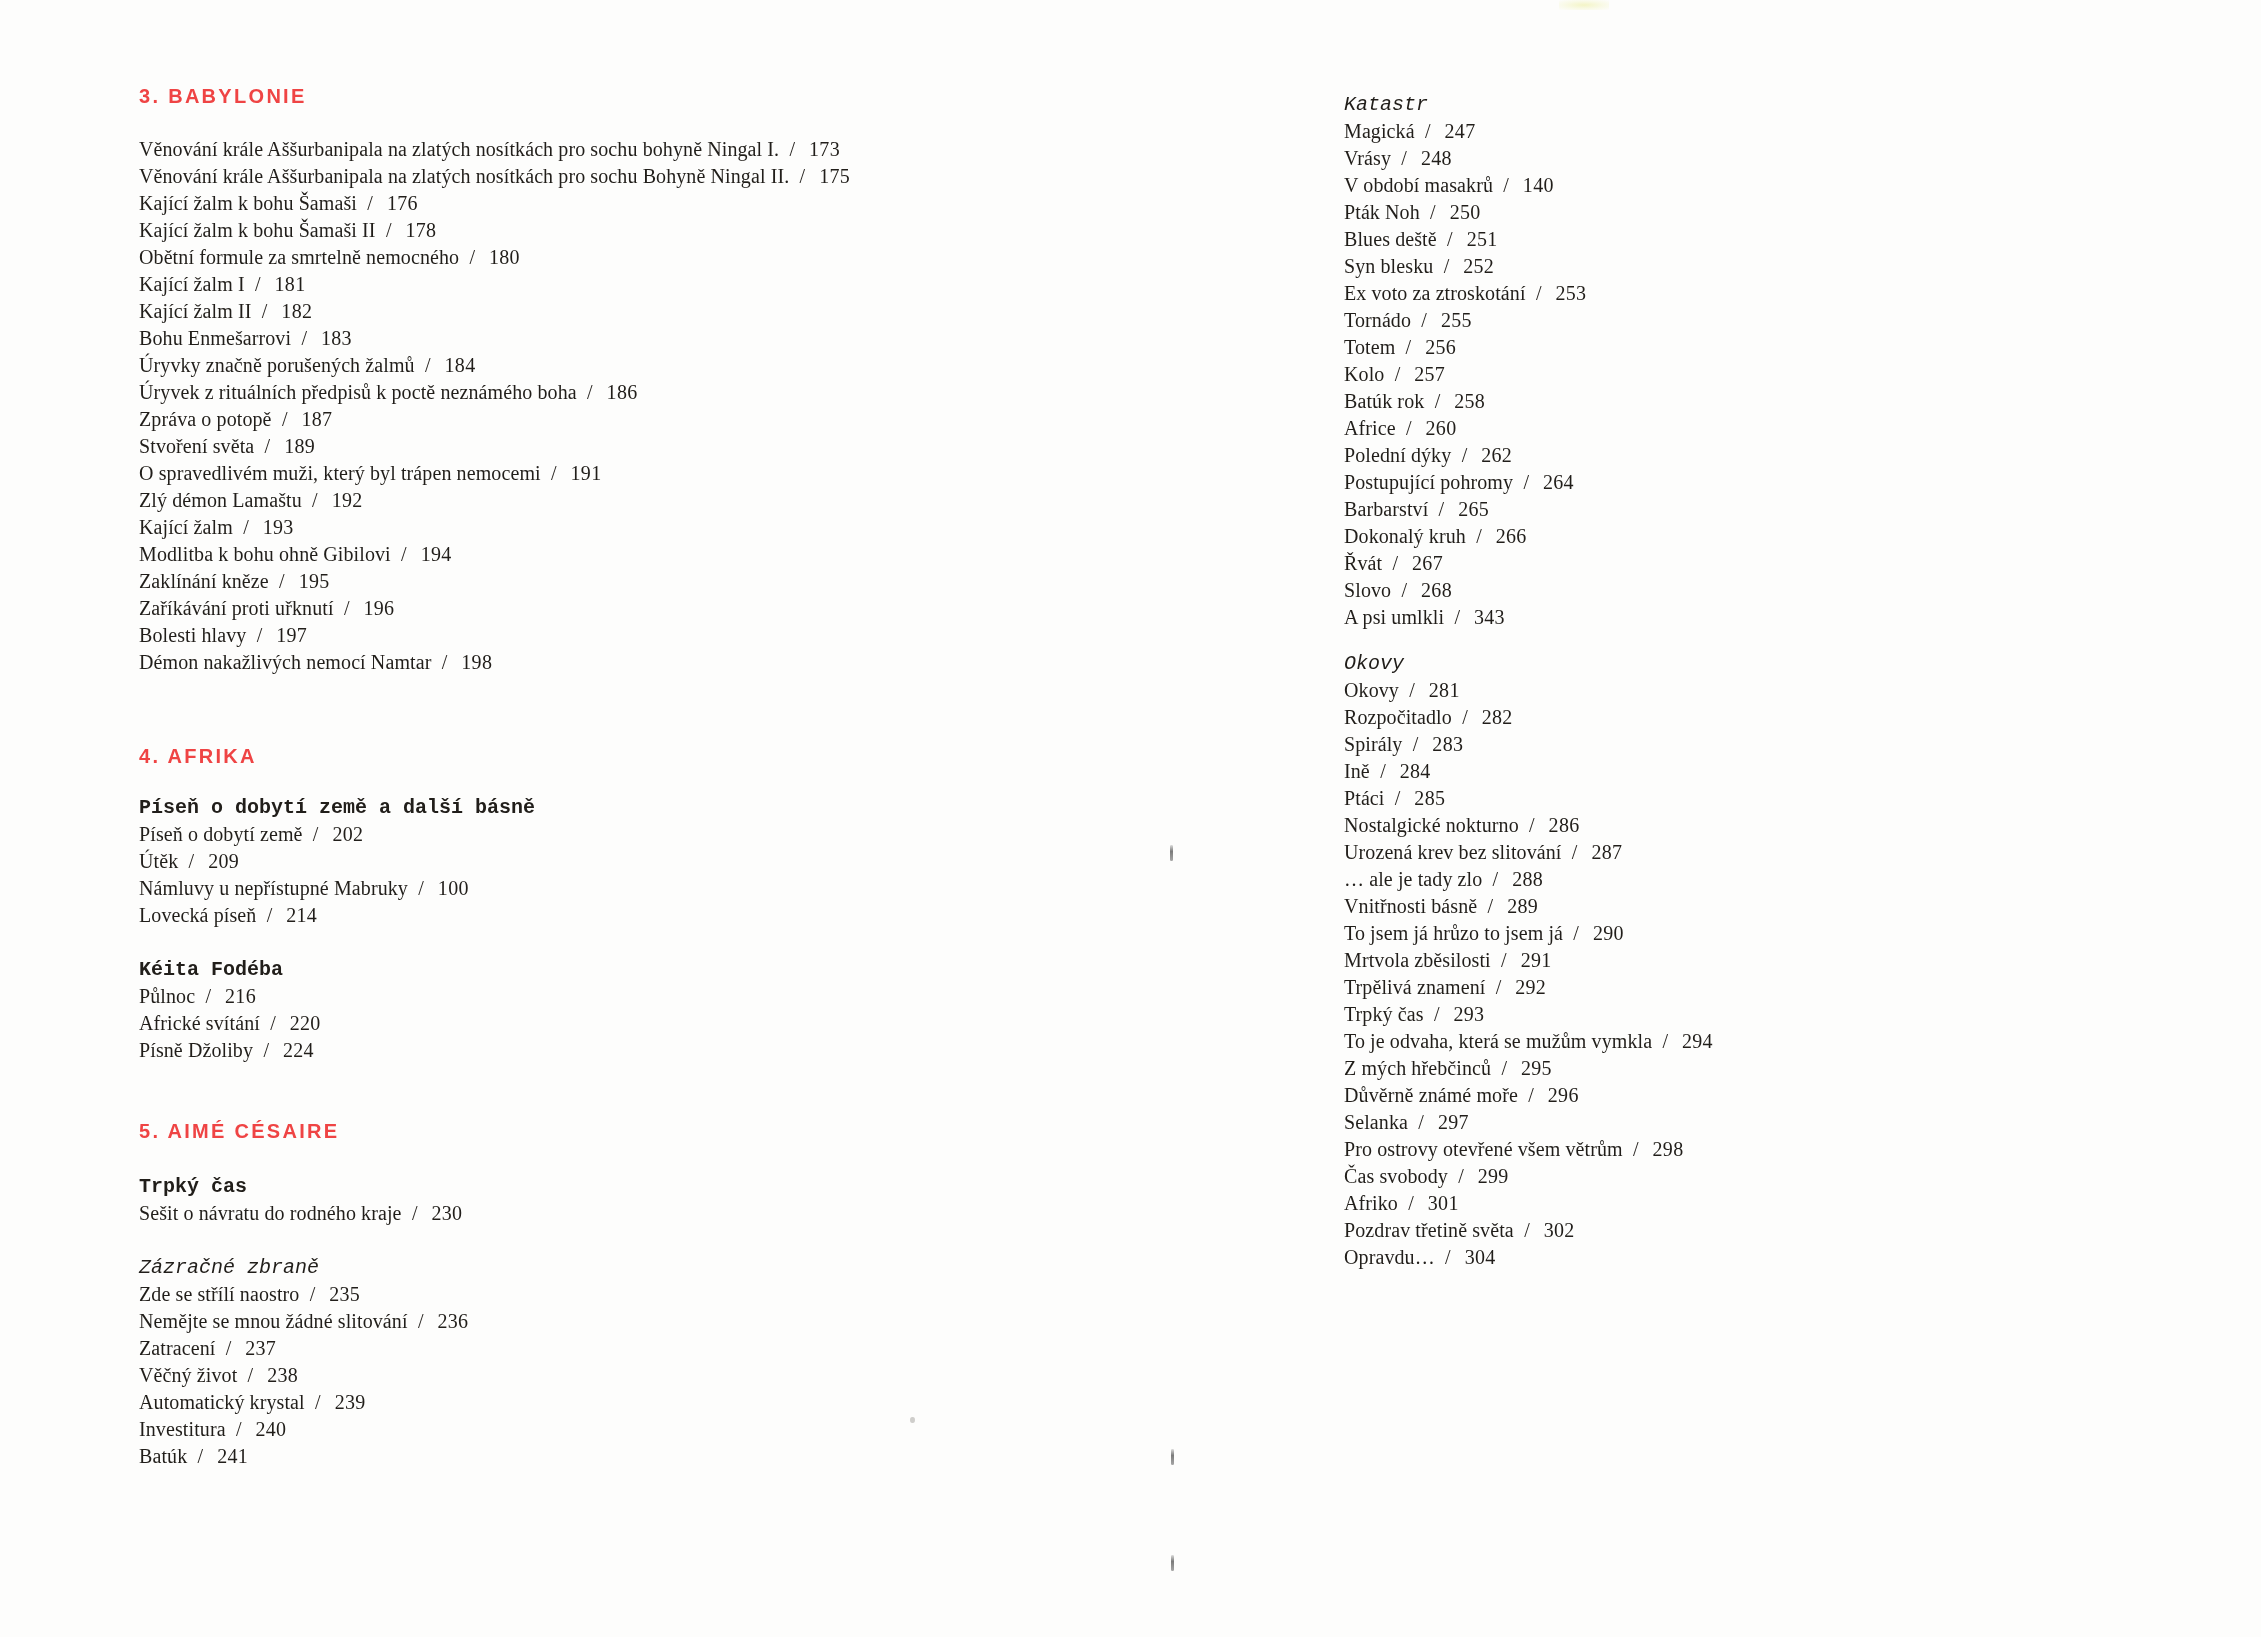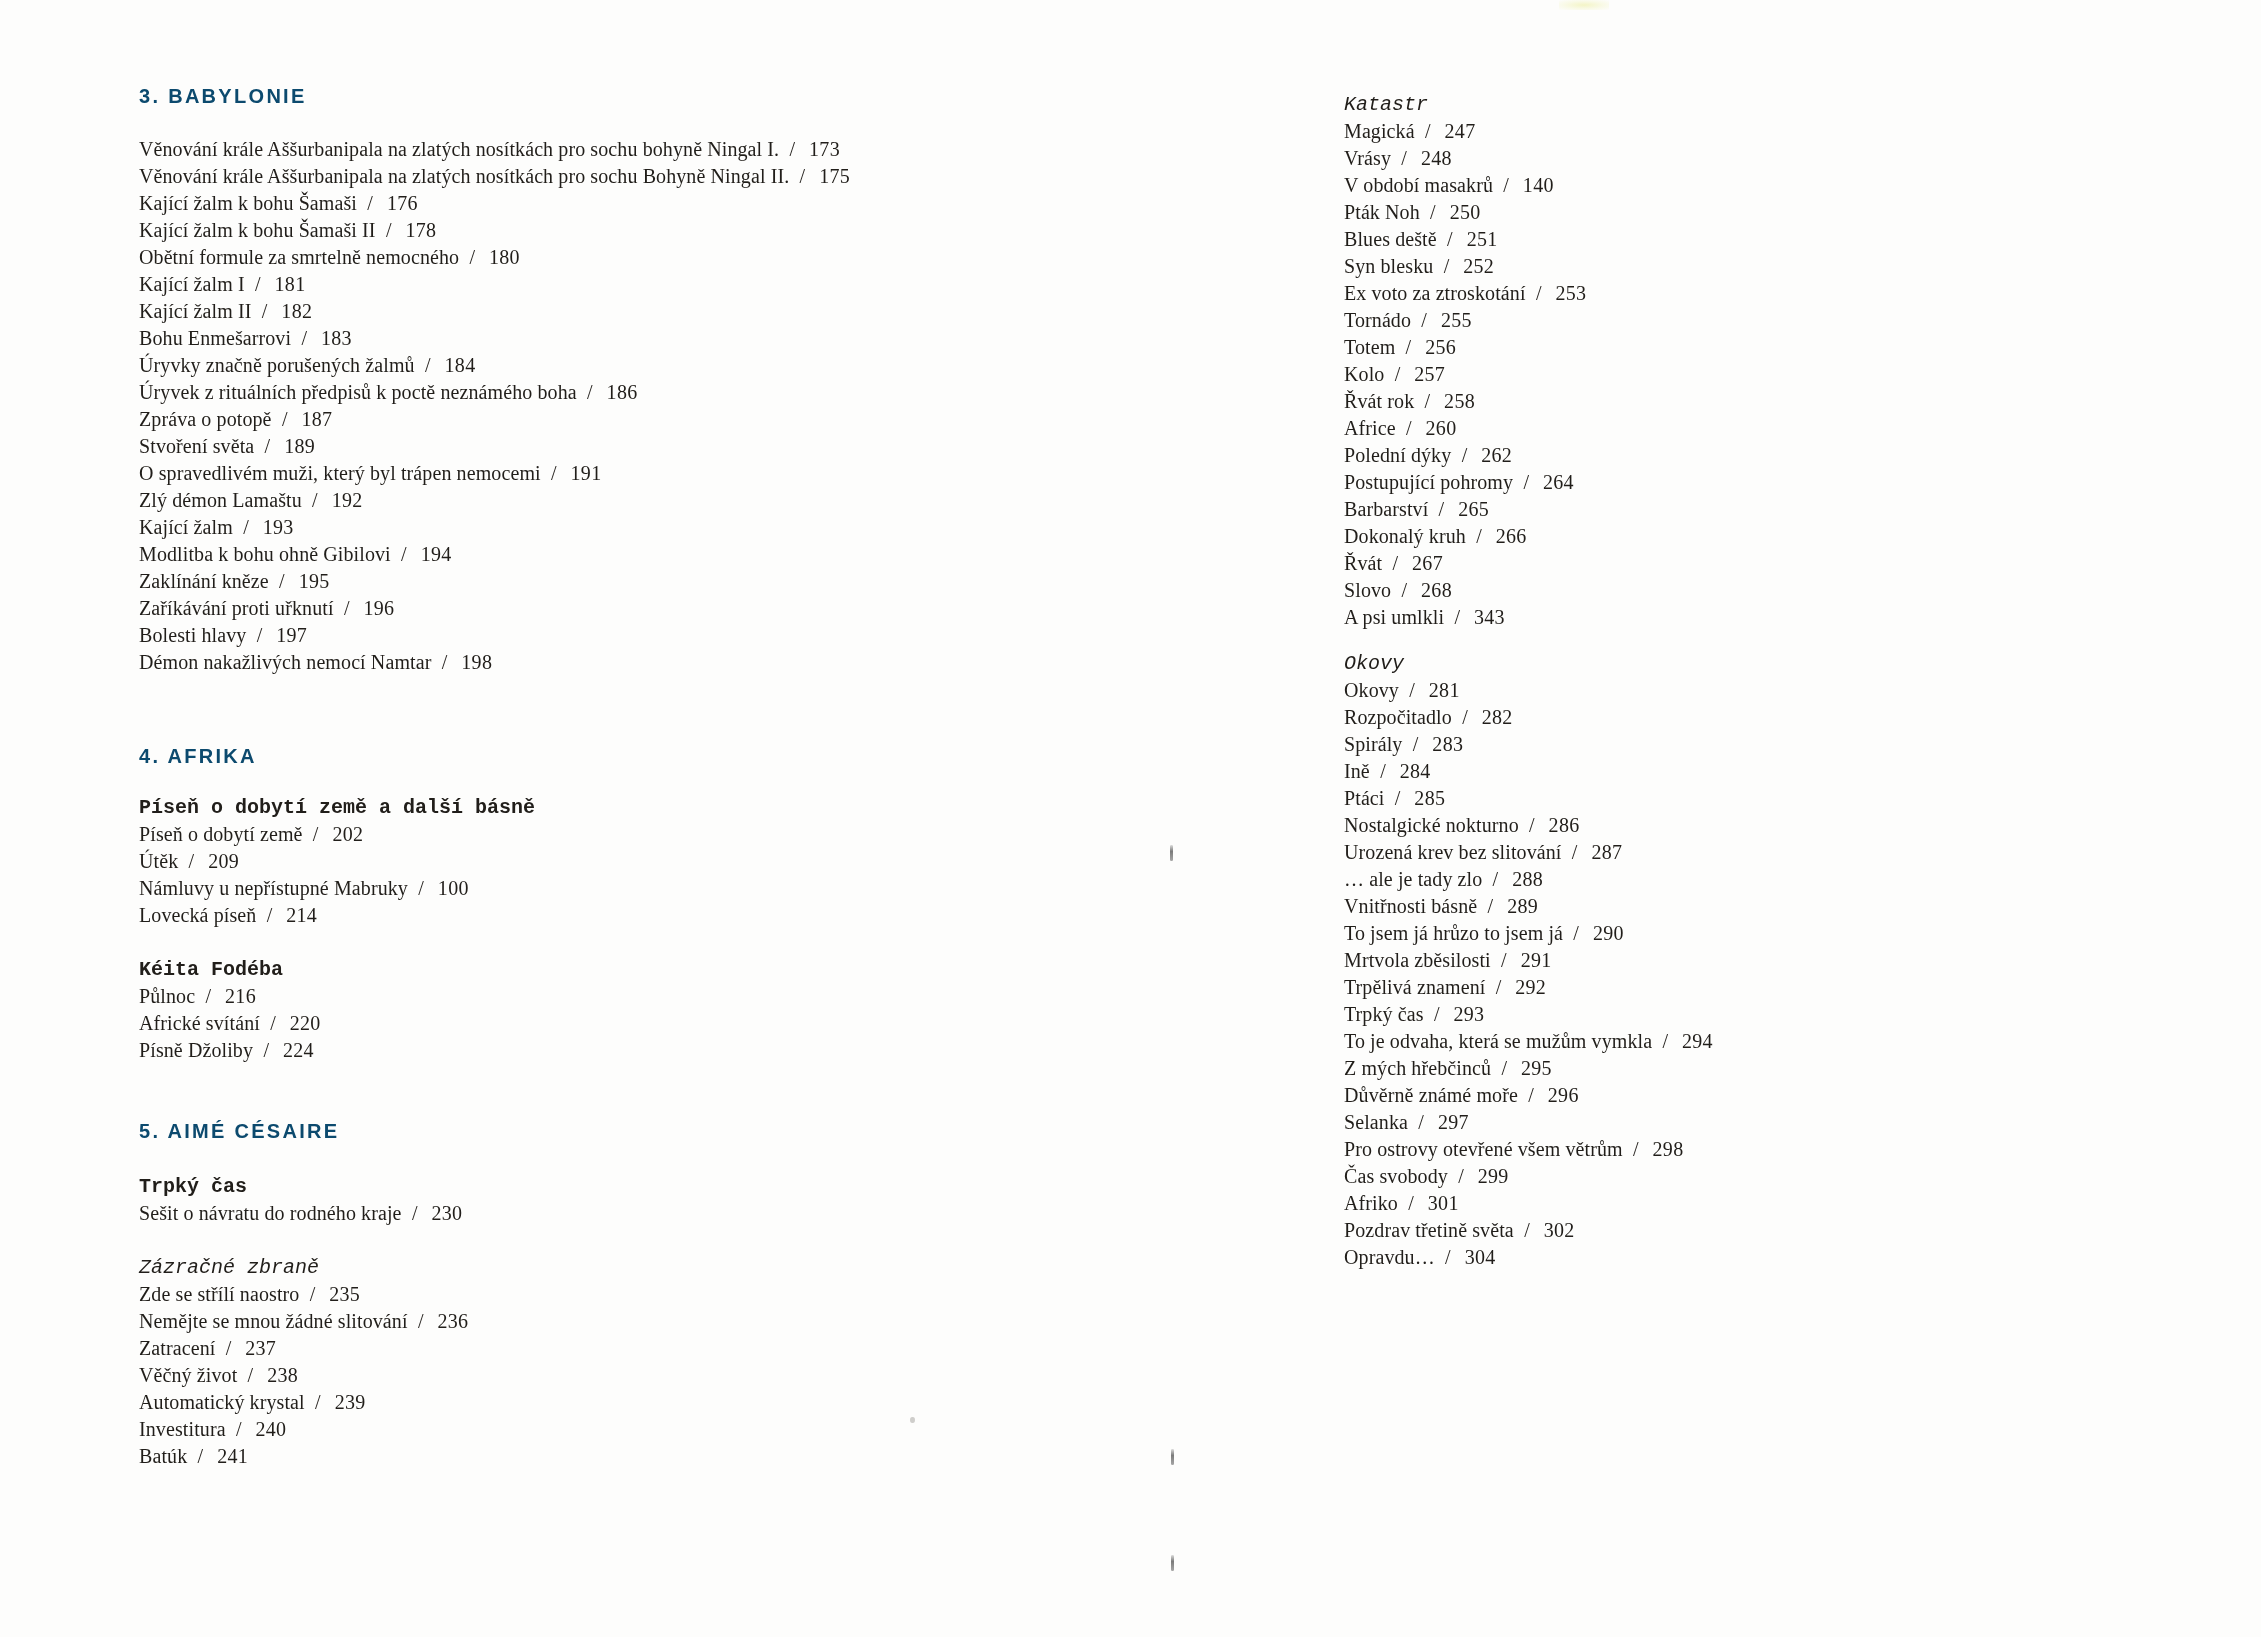--- a/index.html
+++ b/index.html
@@ -24,21 +24,21 @@
   .column-left  { left: 139px;  top: 82px; width: 1031px; }
   .column-right { left: 1344px; top: 91px; width: 902px; }
 
   .section-heading {
     font-family: "Liberation Sans", "DejaVu Sans", sans-serif;
     font-weight: 700;
     font-size: 20px;
     letter-spacing: 2.3px;
     line-height: 28px;
     margin: 0 0 26px 0;
-    color: #0c4a6e;
+    color: #ef4444;
   }
   
   .column-left .section:nth-of-type(2) { margin-top: 66px; }
   .column-left .section:nth-of-type(2) .section-heading { margin-bottom: 24px; }
   .column-left .section:nth-of-type(3) { margin-top: 53px; }
   .column-left .section:nth-of-type(3) .section-heading { margin-bottom: 28px; }
 
   .group + .group { margin-top: 27px; }
   .column-right .group + .group { margin-top: 19.3px; }
 
@@ -146,21 +146,21 @@
           <div class="entry"><span class="entry-title">Magická</span><span class="entry-sep">/</span><span class="entry-page">247</span></div>
           <div class="entry"><span class="entry-title">Vrásy</span><span class="entry-sep">/</span><span class="entry-page">248</span></div>
           <div class="entry"><span class="entry-title">V období masakrů</span><span class="entry-sep">/</span><span class="entry-page">140</span></div>
           <div class="entry"><span class="entry-title">Pták Noh</span><span class="entry-sep">/</span><span class="entry-page">250</span></div>
           <div class="entry"><span class="entry-title">Blues deště</span><span class="entry-sep">/</span><span class="entry-page">251</span></div>
           <div class="entry"><span class="entry-title">Syn blesku</span><span class="entry-sep">/</span><span class="entry-page">252</span></div>
           <div class="entry"><span class="entry-title">Ex voto za ztroskotání</span><span class="entry-sep">/</span><span class="entry-page">253</span></div>
           <div class="entry"><span class="entry-title">Tornádo</span><span class="entry-sep">/</span><span class="entry-page">255</span></div>
           <div class="entry"><span class="entry-title">Totem</span><span class="entry-sep">/</span><span class="entry-page">256</span></div>
           <div class="entry"><span class="entry-title">Kolo</span><span class="entry-sep">/</span><span class="entry-page">257</span></div>
-          <div class="entry"><span class="entry-title">Řvát rok</span><span class="entry-sep">/</span><span class="entry-page">258</span></div>
+          <div class="entry"><span class="entry-title">Batúk rok</span><span class="entry-sep">/</span><span class="entry-page">258</span></div>
           <div class="entry"><span class="entry-title">Africe</span><span class="entry-sep">/</span><span class="entry-page">260</span></div>
           <div class="entry"><span class="entry-title">Polední dýky</span><span class="entry-sep">/</span><span class="entry-page">262</span></div>
           <div class="entry"><span class="entry-title">Postupující pohromy</span><span class="entry-sep">/</span><span class="entry-page">264</span></div>
           <div class="entry"><span class="entry-title">Barbarství</span><span class="entry-sep">/</span><span class="entry-page">265</span></div>
           <div class="entry"><span class="entry-title">Dokonalý kruh</span><span class="entry-sep">/</span><span class="entry-page">266</span></div>
           <div class="entry"><span class="entry-title">Řvát</span><span class="entry-sep">/</span><span class="entry-page">267</span></div>
           <div class="entry"><span class="entry-title">Slovo</span><span class="entry-sep">/</span><span class="entry-page">268</span></div>
           <div class="entry"><span class="entry-title">A psi umlkli</span><span class="entry-sep">/</span><span class="entry-page">343</span></div>
         </div>
         <div class="group">

